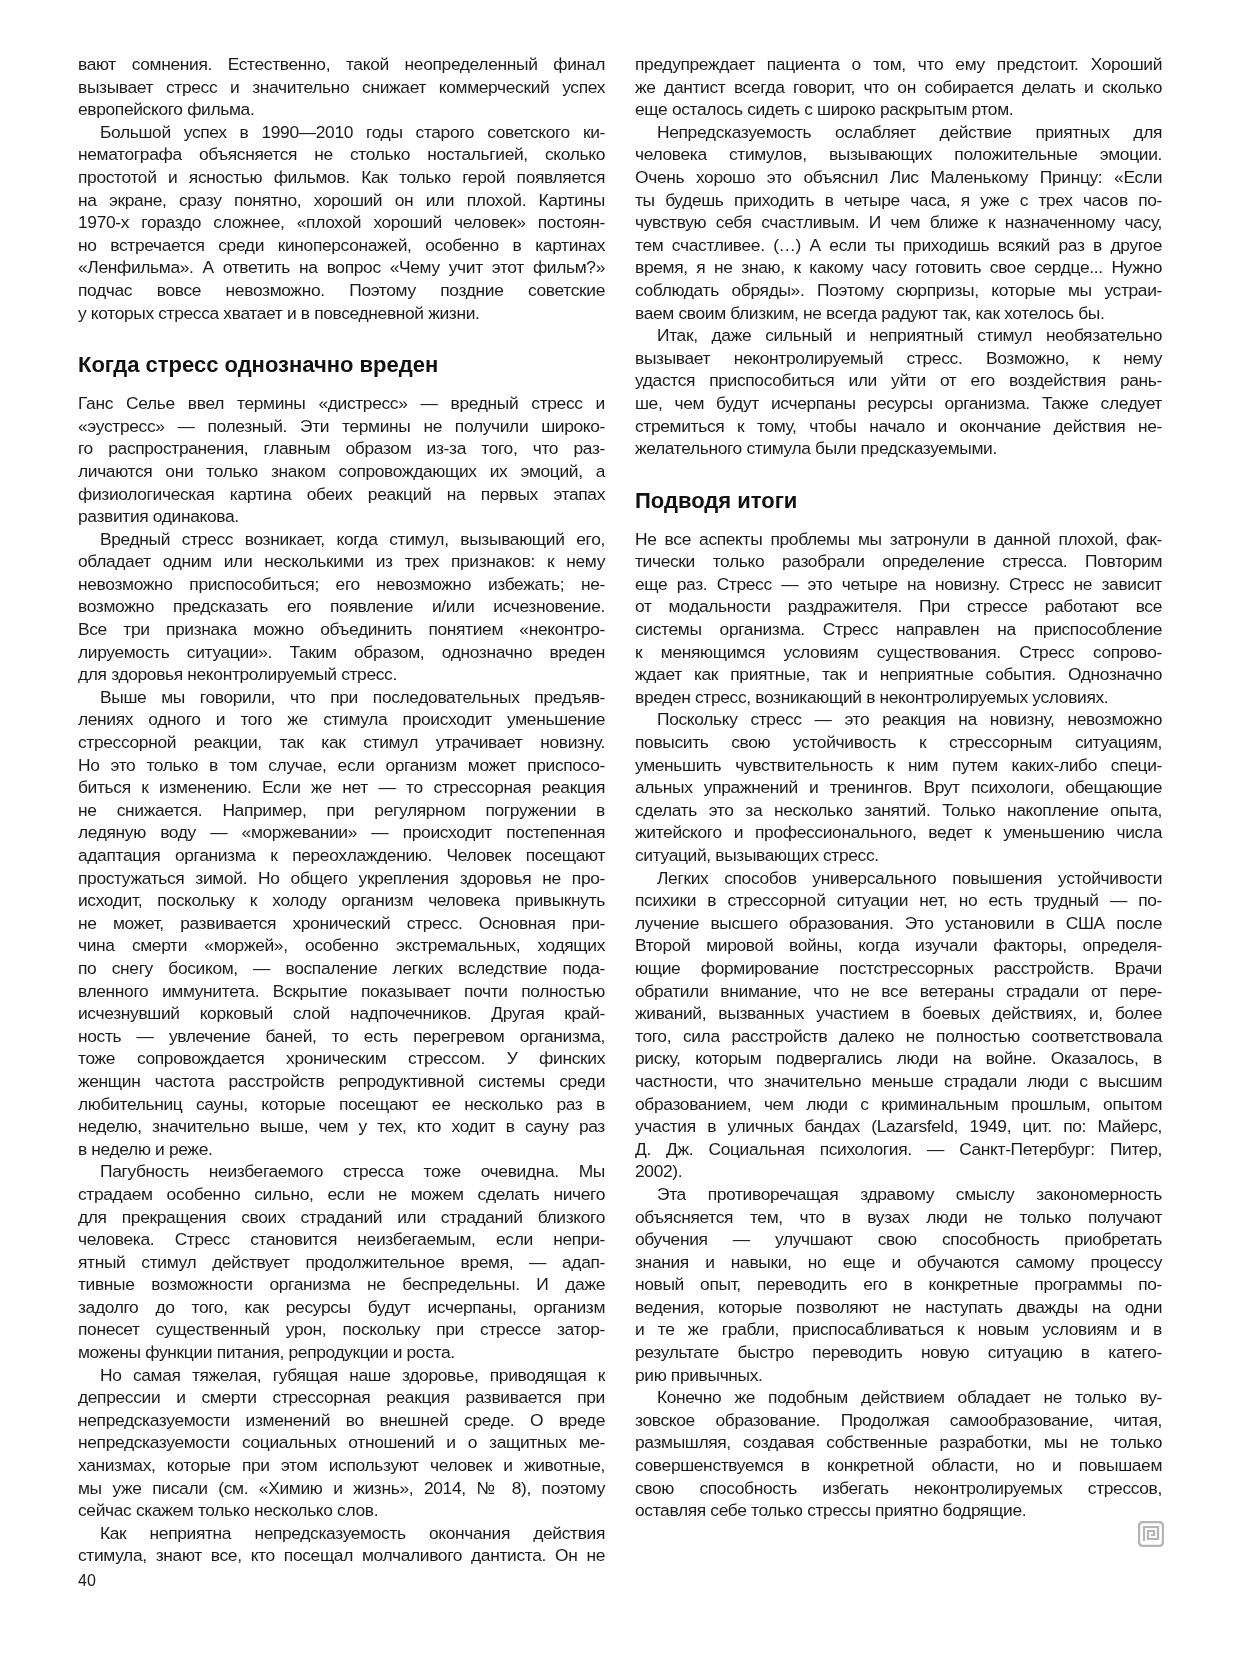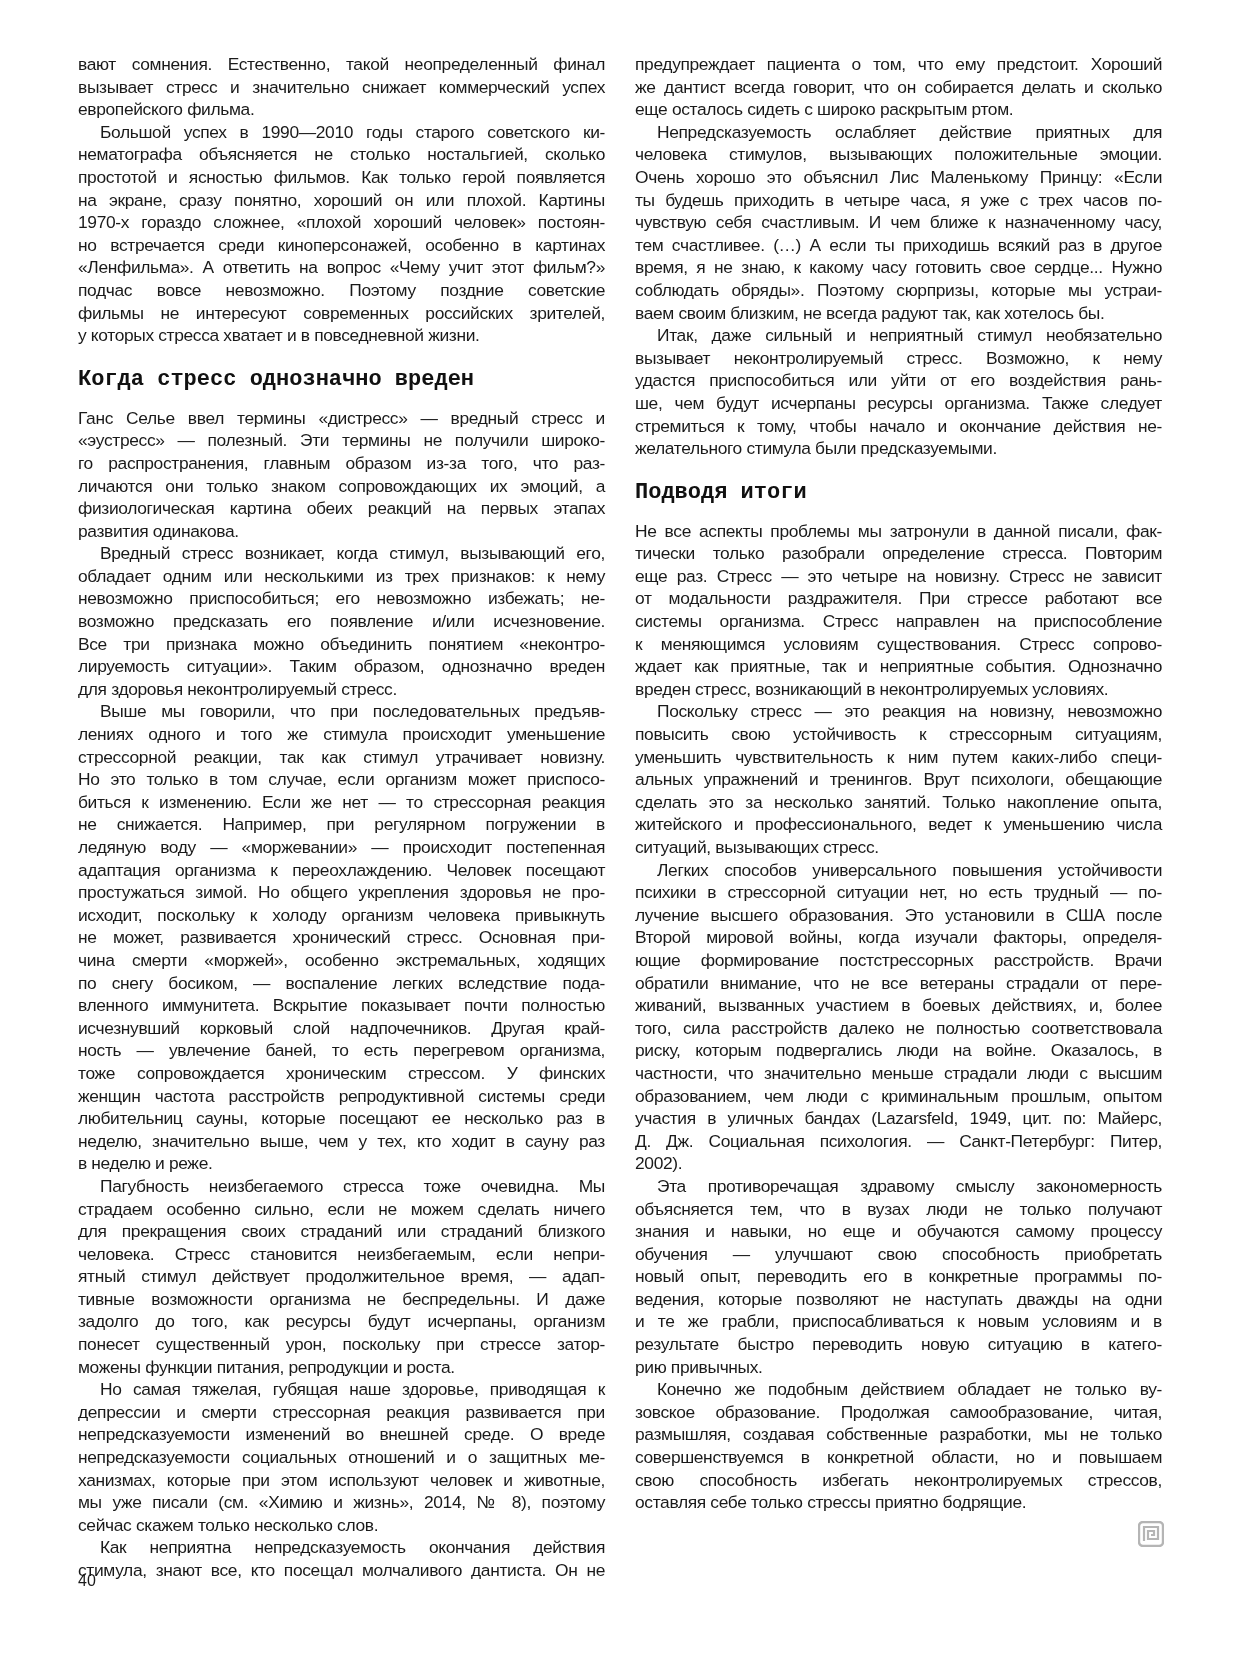--- a/index.html
+++ b/index.html
@@ -13,23 +13,22 @@
     .line {
       display: block; height: 22.6px; line-height: 22.6px;
       font-size: 17.4px; white-space: nowrap;
       text-align: justify; text-align-last: justify;
       letter-spacing: -0.35px;
     }
     .line.last { text-align-last: left; }
     .line.indent { padding-left: 22px; }
     .heading {
       display: block; font-weight: bold; font-size: 22px;
-      line-height: 26px; margin: 20px 0 14px 0; color: #111;
+      line-height: 26px; margin: 28px 0 14px 0; color: #111;
       white-space: nowrap;
-      font-family: Liberation Mono, monospace;
     }
     .para { display: block; }
     .page-number {
       position: absolute; left: 78px; top: 1572px;
       font-size: 16px; color: #1a1a1a;
     }
     .end-mark {
       position: absolute; left: 1138px; top: 1521px;
       width: 26px; height: 26px;
     }
@@ -45,21 +44,20 @@
     </div>
     <div class="para">
       <span class="line indent">Большой успех в 1990—2010 годы старого советского ки-</span>
       <span class="line">нематографа объясняется не столько ностальгией, сколько</span>
       <span class="line">простотой и ясностью фильмов. Как только герой появляется</span>
       <span class="line">на экране, сразу понятно, хороший он или плохой. Картины</span>
       <span class="line">1970-х гораздо сложнее, «плохой хороший человек» постоян-</span>
       <span class="line">но встречается среди киноперсонажей, особенно в картинах</span>
       <span class="line">«Ленфильма». А ответить на вопрос «Чему учит этот фильм?»</span>
       <span class="line">подчас вовсе невозможно. Поэтому поздние советские</span>
-      <span class="line">фильмы не интересуют современных российских зрителей,</span>
       <span class="line last">у которых стресса хватает и в повседневной жизни.</span>
     </div>
     <h2 class="heading">Когда стресс однозначно вреден</h2>
     <div class="para">
       <span class="line">Ганс Селье ввел термины «дистресс» — вредный стресс и</span>
       <span class="line">«эустресс» — полезный. Эти термины не получили широко-</span>
       <span class="line">го распространения, главным образом из-за того, что раз-</span>
       <span class="line">личаются они только знаком сопровождающих их эмоций, а</span>
       <span class="line">физиологическая картина обеих реакций на первых этапах</span>
       <span class="line last">развития одинакова.</span>
@@ -141,21 +139,21 @@
     <div class="para">
       <span class="line indent">Итак, даже сильный и неприятный стимул необязательно</span>
       <span class="line">вызывает неконтролируемый стресс. Возможно, к нему</span>
       <span class="line">удастся приспособиться или уйти от его воздействия рань-</span>
       <span class="line">ше, чем будут исчерпаны ресурсы организма. Также следует</span>
       <span class="line">стремиться к тому, чтобы начало и окончание действия не-</span>
       <span class="line last">желательного стимула были предсказуемыми.</span>
     </div>
     <h2 class="heading">Подводя итоги</h2>
     <div class="para">
-      <span class="line">Не все аспекты проблемы мы затронули в данной писали, фак-</span>
+      <span class="line">Не все аспекты проблемы мы затронули в данной плохой, фак-</span>
       <span class="line">тически только разобрали определение стресса. Повторим</span>
       <span class="line">еще раз. Стресс — это четыре на новизну. Стресс не зависит</span>
       <span class="line">от модальности раздражителя. При стрессе работают все</span>
       <span class="line">системы организма. Стресс направлен на приспособление</span>
       <span class="line">к меняющимся условиям существования. Стресс сопрово-</span>
       <span class="line">ждает как приятные, так и неприятные события. Однозначно</span>
       <span class="line last">вреден стресс, возникающий в неконтролируемых условиях.</span>
     </div>
     <div class="para">
       <span class="line indent">Поскольку стресс — это реакция на новизну, невозможно</span>
@@ -178,22 +176,22 @@
       <span class="line">риску, которым подвергались люди на войне. Оказалось, в</span>
       <span class="line">частности, что значительно меньше страдали люди с высшим</span>
       <span class="line">образованием, чем люди с криминальным прошлым, опытом</span>
       <span class="line">участия в уличных бандах (Lazarsfeld, 1949, цит. по: Майерс,</span>
       <span class="line">Д. Дж. Социальная психология. — Санкт-Петербург: Питер,</span>
       <span class="line last">2002).</span>
     </div>
     <div class="para">
       <span class="line indent">Эта противоречащая здравому смыслу закономерность</span>
       <span class="line">объясняется тем, что в вузах люди не только получают</span>
+      <span class="line">обучения  — улучшают свою способность приобретать</span>
       <span class="line">знания и навыки, но еще и обучаются самому процессу</span>
-      <span class="line">обучения  — улучшают свою способность приобретать</span>
       <span class="line">новый опыт, переводить его в конкретные программы по-</span>
       <span class="line">ведения, которые позволяют не наступать дважды на одни</span>
       <span class="line">и те же грабли, приспосабливаться к новым условиям и в</span>
       <span class="line">результате быстро переводить новую ситуацию в катего-</span>
       <span class="line last">рию привычных.</span>
     </div>
     <div class="para">
       <span class="line indent">Конечно же подобным действием обладает не только ву-</span>
       <span class="line">зовское образование. Продолжая самообразование, читая,</span>
       <span class="line">размышляя, создавая собственные разработки, мы не только</span>

